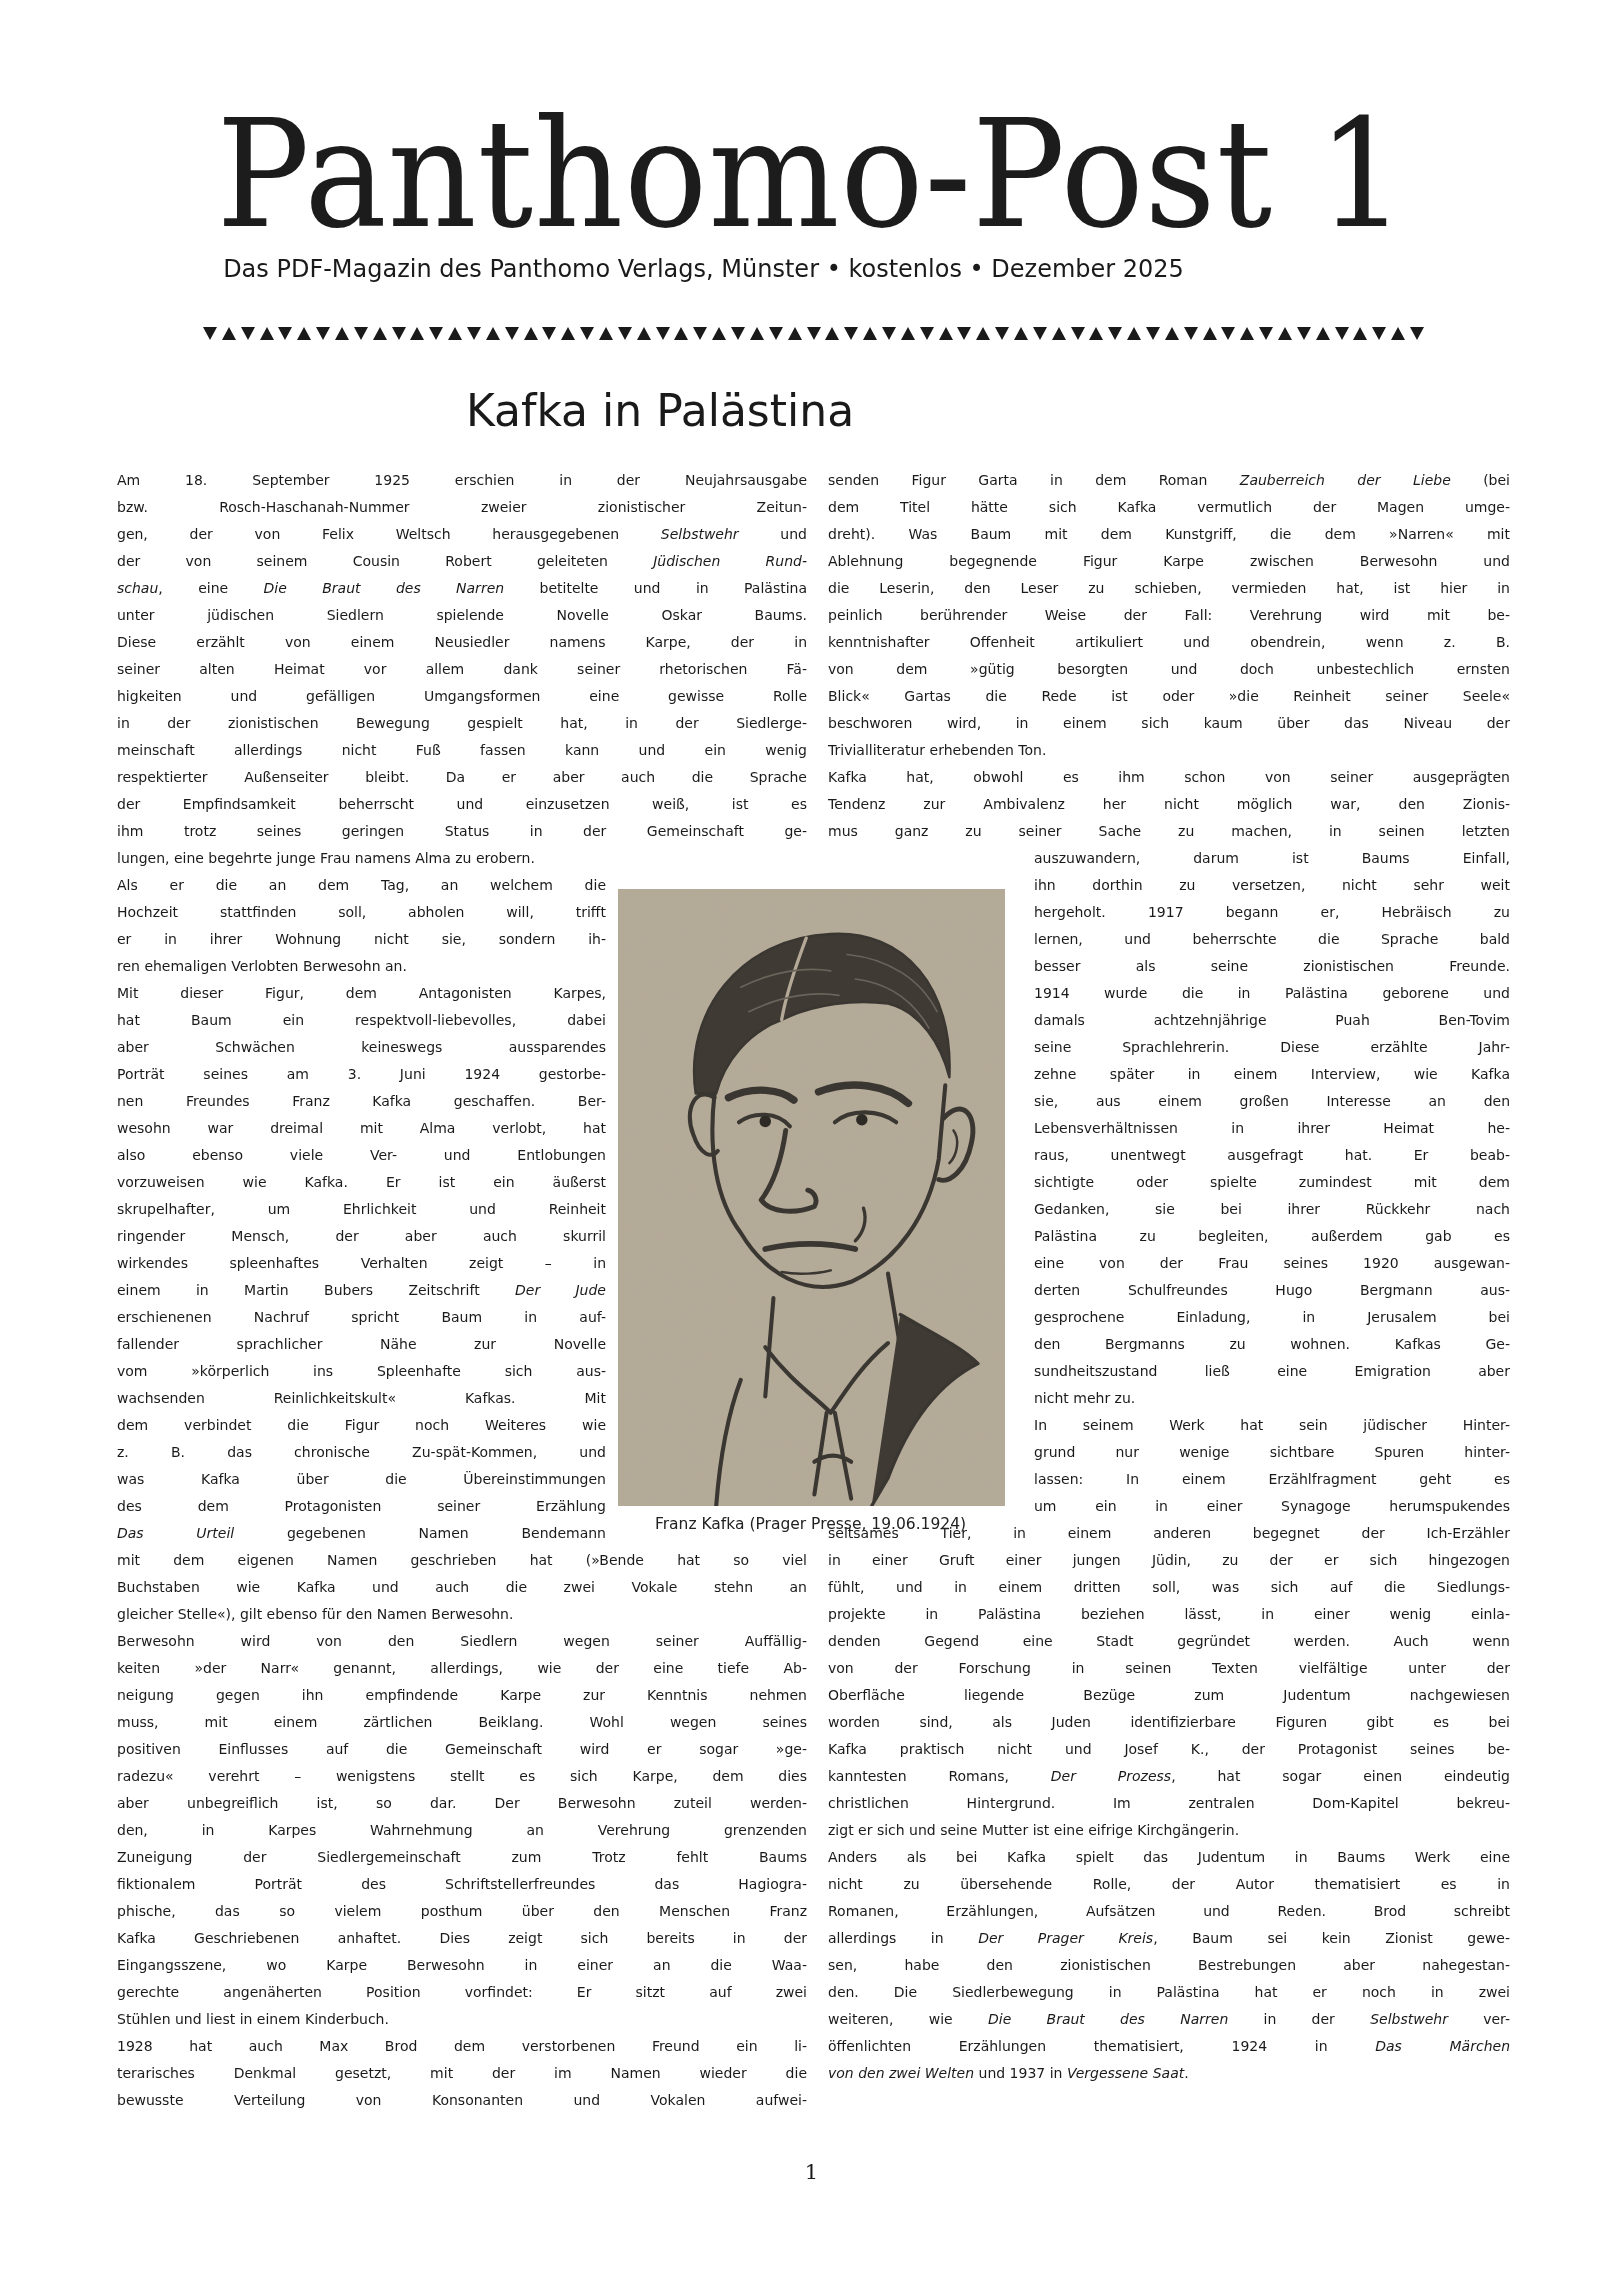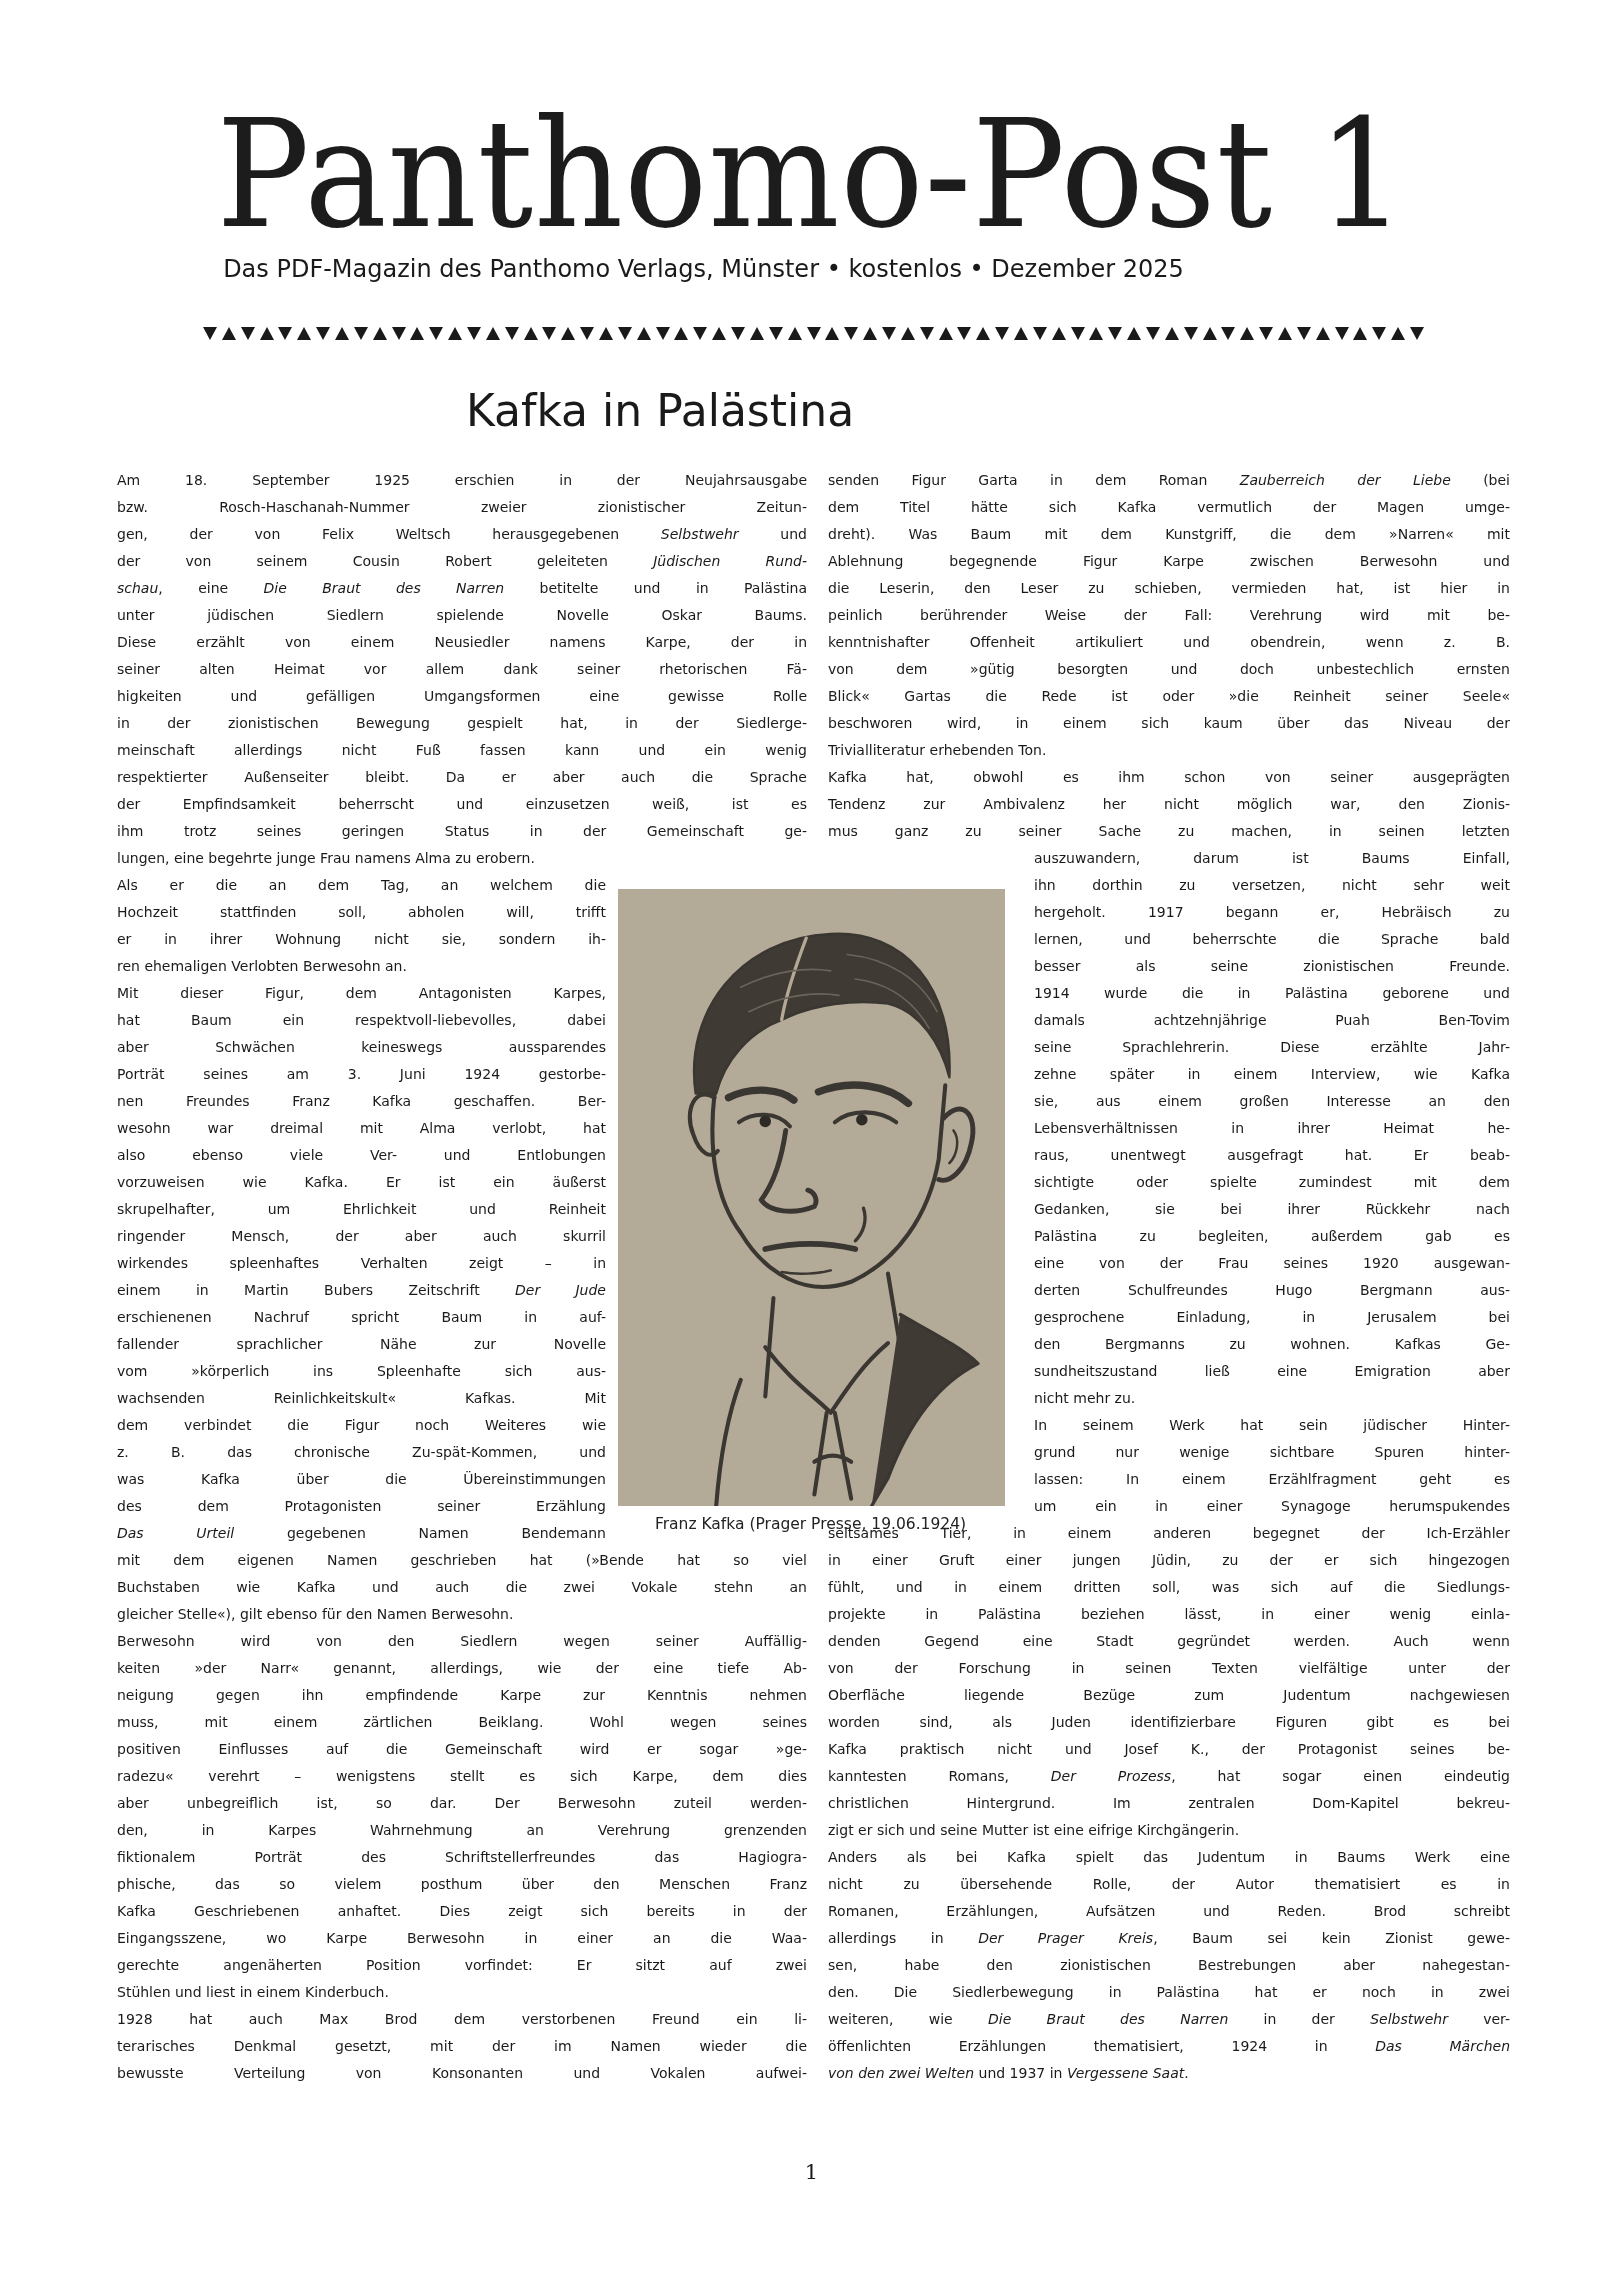--- a/index.html
+++ b/index.html
@@ -169,20 +169,21 @@
     <span class="ln">Buchstaben wie Kafka und auch die zwei Vokale stehn an</span>
     <span class="ln last">gleicher Stelle«), gilt ebenso für den Namen Berwesohn.</span>
     <span class="ln">Berwesohn wird von den Siedlern wegen seiner Auffällig-</span>
     <span class="ln">keiten »der Narr« genannt, allerdings, wie der eine tiefe Ab-</span>
     <span class="ln">neigung gegen ihn empfindende Karpe zur Kenntnis nehmen</span>
     <span class="ln">muss, mit einem zärtlichen Beiklang. Wohl wegen seines</span>
     <span class="ln">positiven Einflusses auf die Gemeinschaft wird er sogar »ge-</span>
     <span class="ln">radezu« verehrt – wenigstens stellt es sich Karpe, dem dies</span>
     <span class="ln">aber unbegreiflich ist, so dar. Der Berwesohn zuteil werden-</span>
     <span class="ln">den, in Karpes Wahrnehmung an Verehrung grenzenden</span>
+    <span class="ln">Zuneigung der Siedlergemeinschaft zum Trotz fehlt Baums</span>
     <span class="ln">fiktionalem Porträt des Schriftstellerfreundes das Hagiogra-</span>
     <span class="ln">phische, das so vielem posthum über den Menschen Franz</span>
     <span class="ln">Kafka Geschriebenen anhaftet. Dies zeigt sich bereits in der</span>
     <span class="ln">Eingangsszene, wo Karpe Berwesohn in einer an die Waa-</span>
     <span class="ln">gerechte angenäherten Position vorfindet: Er sitzt auf zwei</span>
     <span class="ln last">Stühlen und liest in einem Kinderbuch.</span>
     <span class="ln">1928 hat auch Max Brod dem verstorbenen Freund ein li-</span>
     <span class="ln">terarisches Denkmal gesetzt, mit der im Namen wieder die</span>
     <span class="ln">bewusste Verteilung von Konsonanten und Vokalen aufwei-</span>
   </div>

